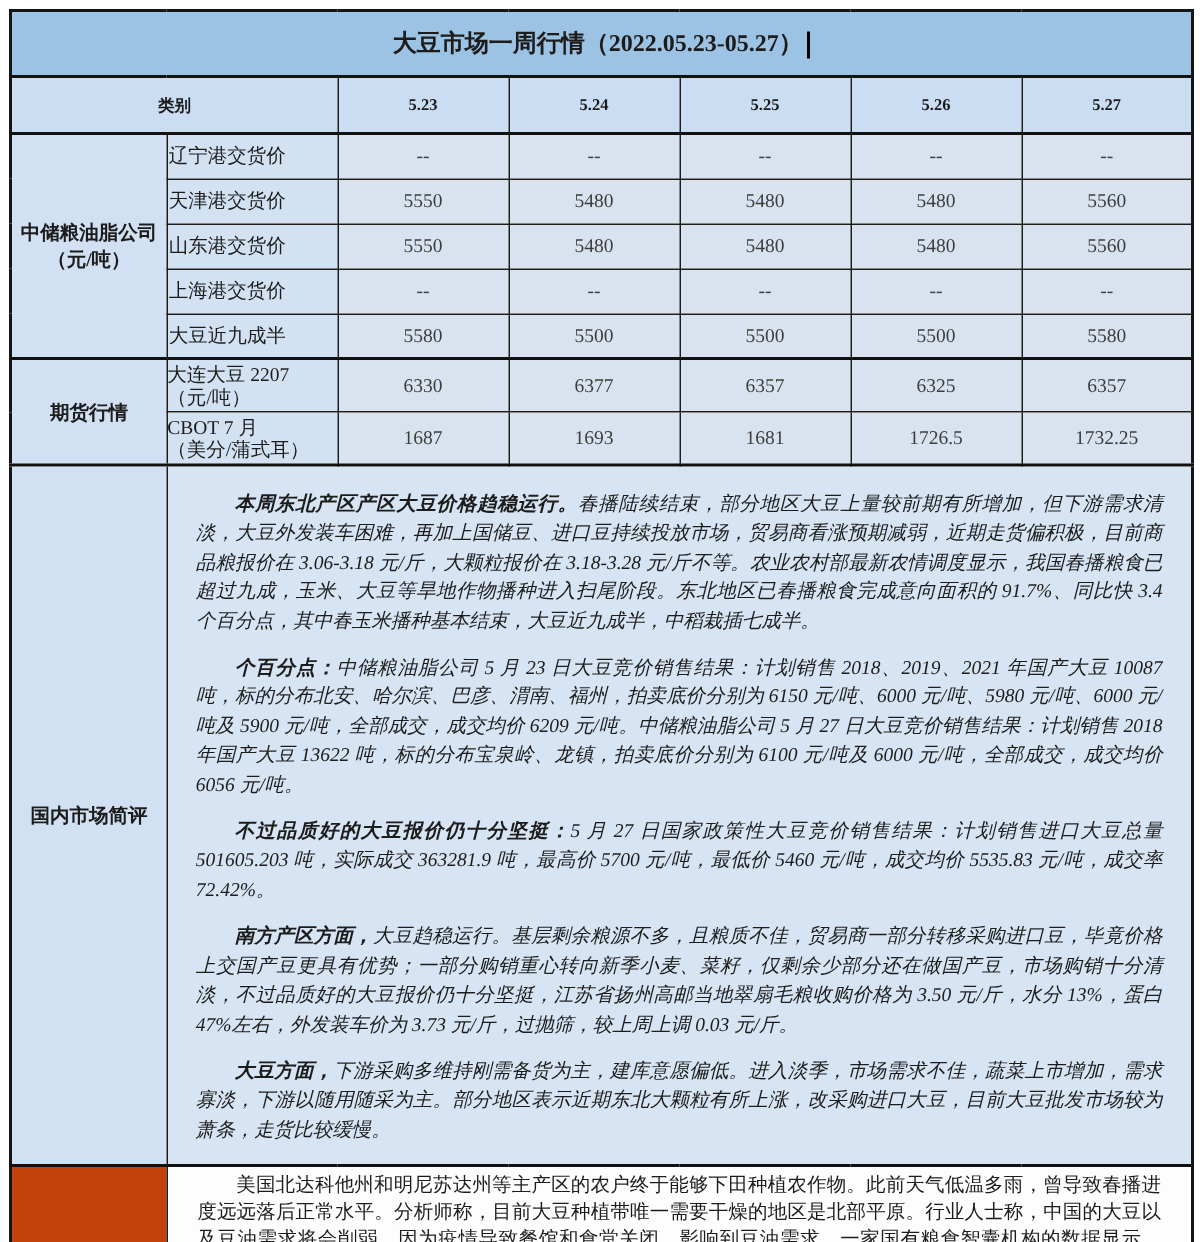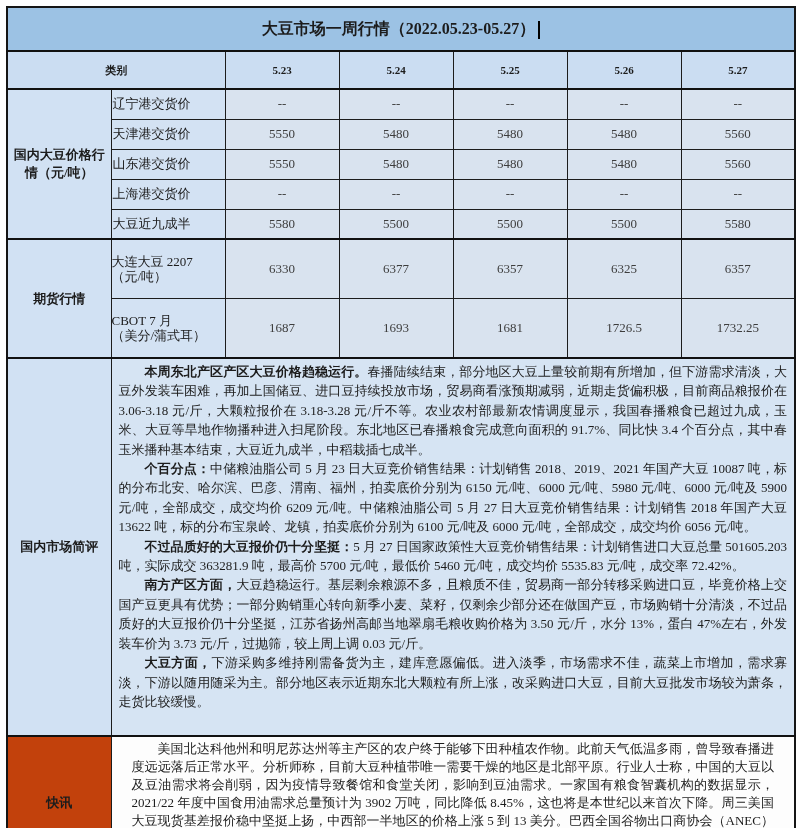--- a/index.html
+++ b/index.html
@@ -13,28 +13,28 @@
   .cursor{display:inline-block;width:2px;height:18px;background:#000;vertical-align:middle;margin-left:3px;}
   .hdr{background:#cbddf2;height:34px;text-align:center;vertical-align:middle;
        font-weight:bold;font-size:11px;border-bottom:2px solid #111;}
   .lbl{background:#d1e1f3;text-align:center;vertical-align:middle;font-weight:bold;font-size:13px;padding:0 4px;}
   .sub{background:#d3e2f3;text-align:left;vertical-align:middle;font-size:13px;margin-top:37px;}
   .val{background:#d9e3ef;text-align:center;vertical-align:middle;font-size:13px;color:#3d3d3d;}
   .r-port{height:30px;}
   .r-fut{height:34px;}
   .sec-top td{border-top:2px solid #111;}
   .body-cell{background:#d6e4f3;vertical-align:top;font-size:13px;line-height:19.4px;padding:3px 7px 2px 7px;}
-  .body-cell p{margin:0;text-indent:2em;text-align:justify;}
+  .body-cell p{margin:12px;text-indent:2em;text-align:justify;font-style:italic;}
   .body-cell .lead{font-weight:bold;}
   .news-lbl{background:#c2410c;}
   .news-cell{background:#fdfdfd;vertical-align:top;font-size:13px;line-height:18px;padding:3px 20px;}
   .news-cell p{margin:0;text-indent:2em;text-align:justify;}
   .notes-lbl{background:#9cc2e4;height:30px;}
   .notes-cell{background:#9cc2e4;vertical-align:middle;font-size:13px;padding-left:28px;height:30px;}
-  .two-line{line-height:15px;padding:14px 0;}
+  .two-line{line-height:15px;padding:2px 0;}
 </style>
 </head>
 <body>
 
 <div class="sheet">
 <table>
   <colgroup>
     <col style="width:104px">
         <col style="width:114px">
     <col style="width:114px">
@@ -54,21 +54,21 @@
   <tr>
     <td class="hdr" colspan="2">类别</td>
     <td class="hdr">5.23</td>
     <td class="hdr">5.24</td>
     <td class="hdr">5.25</td>
     <td class="hdr">5.26</td>
     <td class="hdr">5.27</td>
   </tr>
 
   <tr class="r-port">
-    <td class="lbl" rowspan="5">国内大豆价格行情（元/吨）</td>
+    <td class="lbl" rowspan="5">中储粮油脂公司（元/吨）</td>
     <td class="sub">辽宁港交货价</td>
     <td class="val">--</td>
     <td class="val">--</td>
     <td class="val">--</td>
     <td class="val">--</td>
     <td class="val">--</td>
   </tr>
   <tr class="r-port">
     <td class="sub">天津港交货价</td>
     <td class="val">5550</td>

